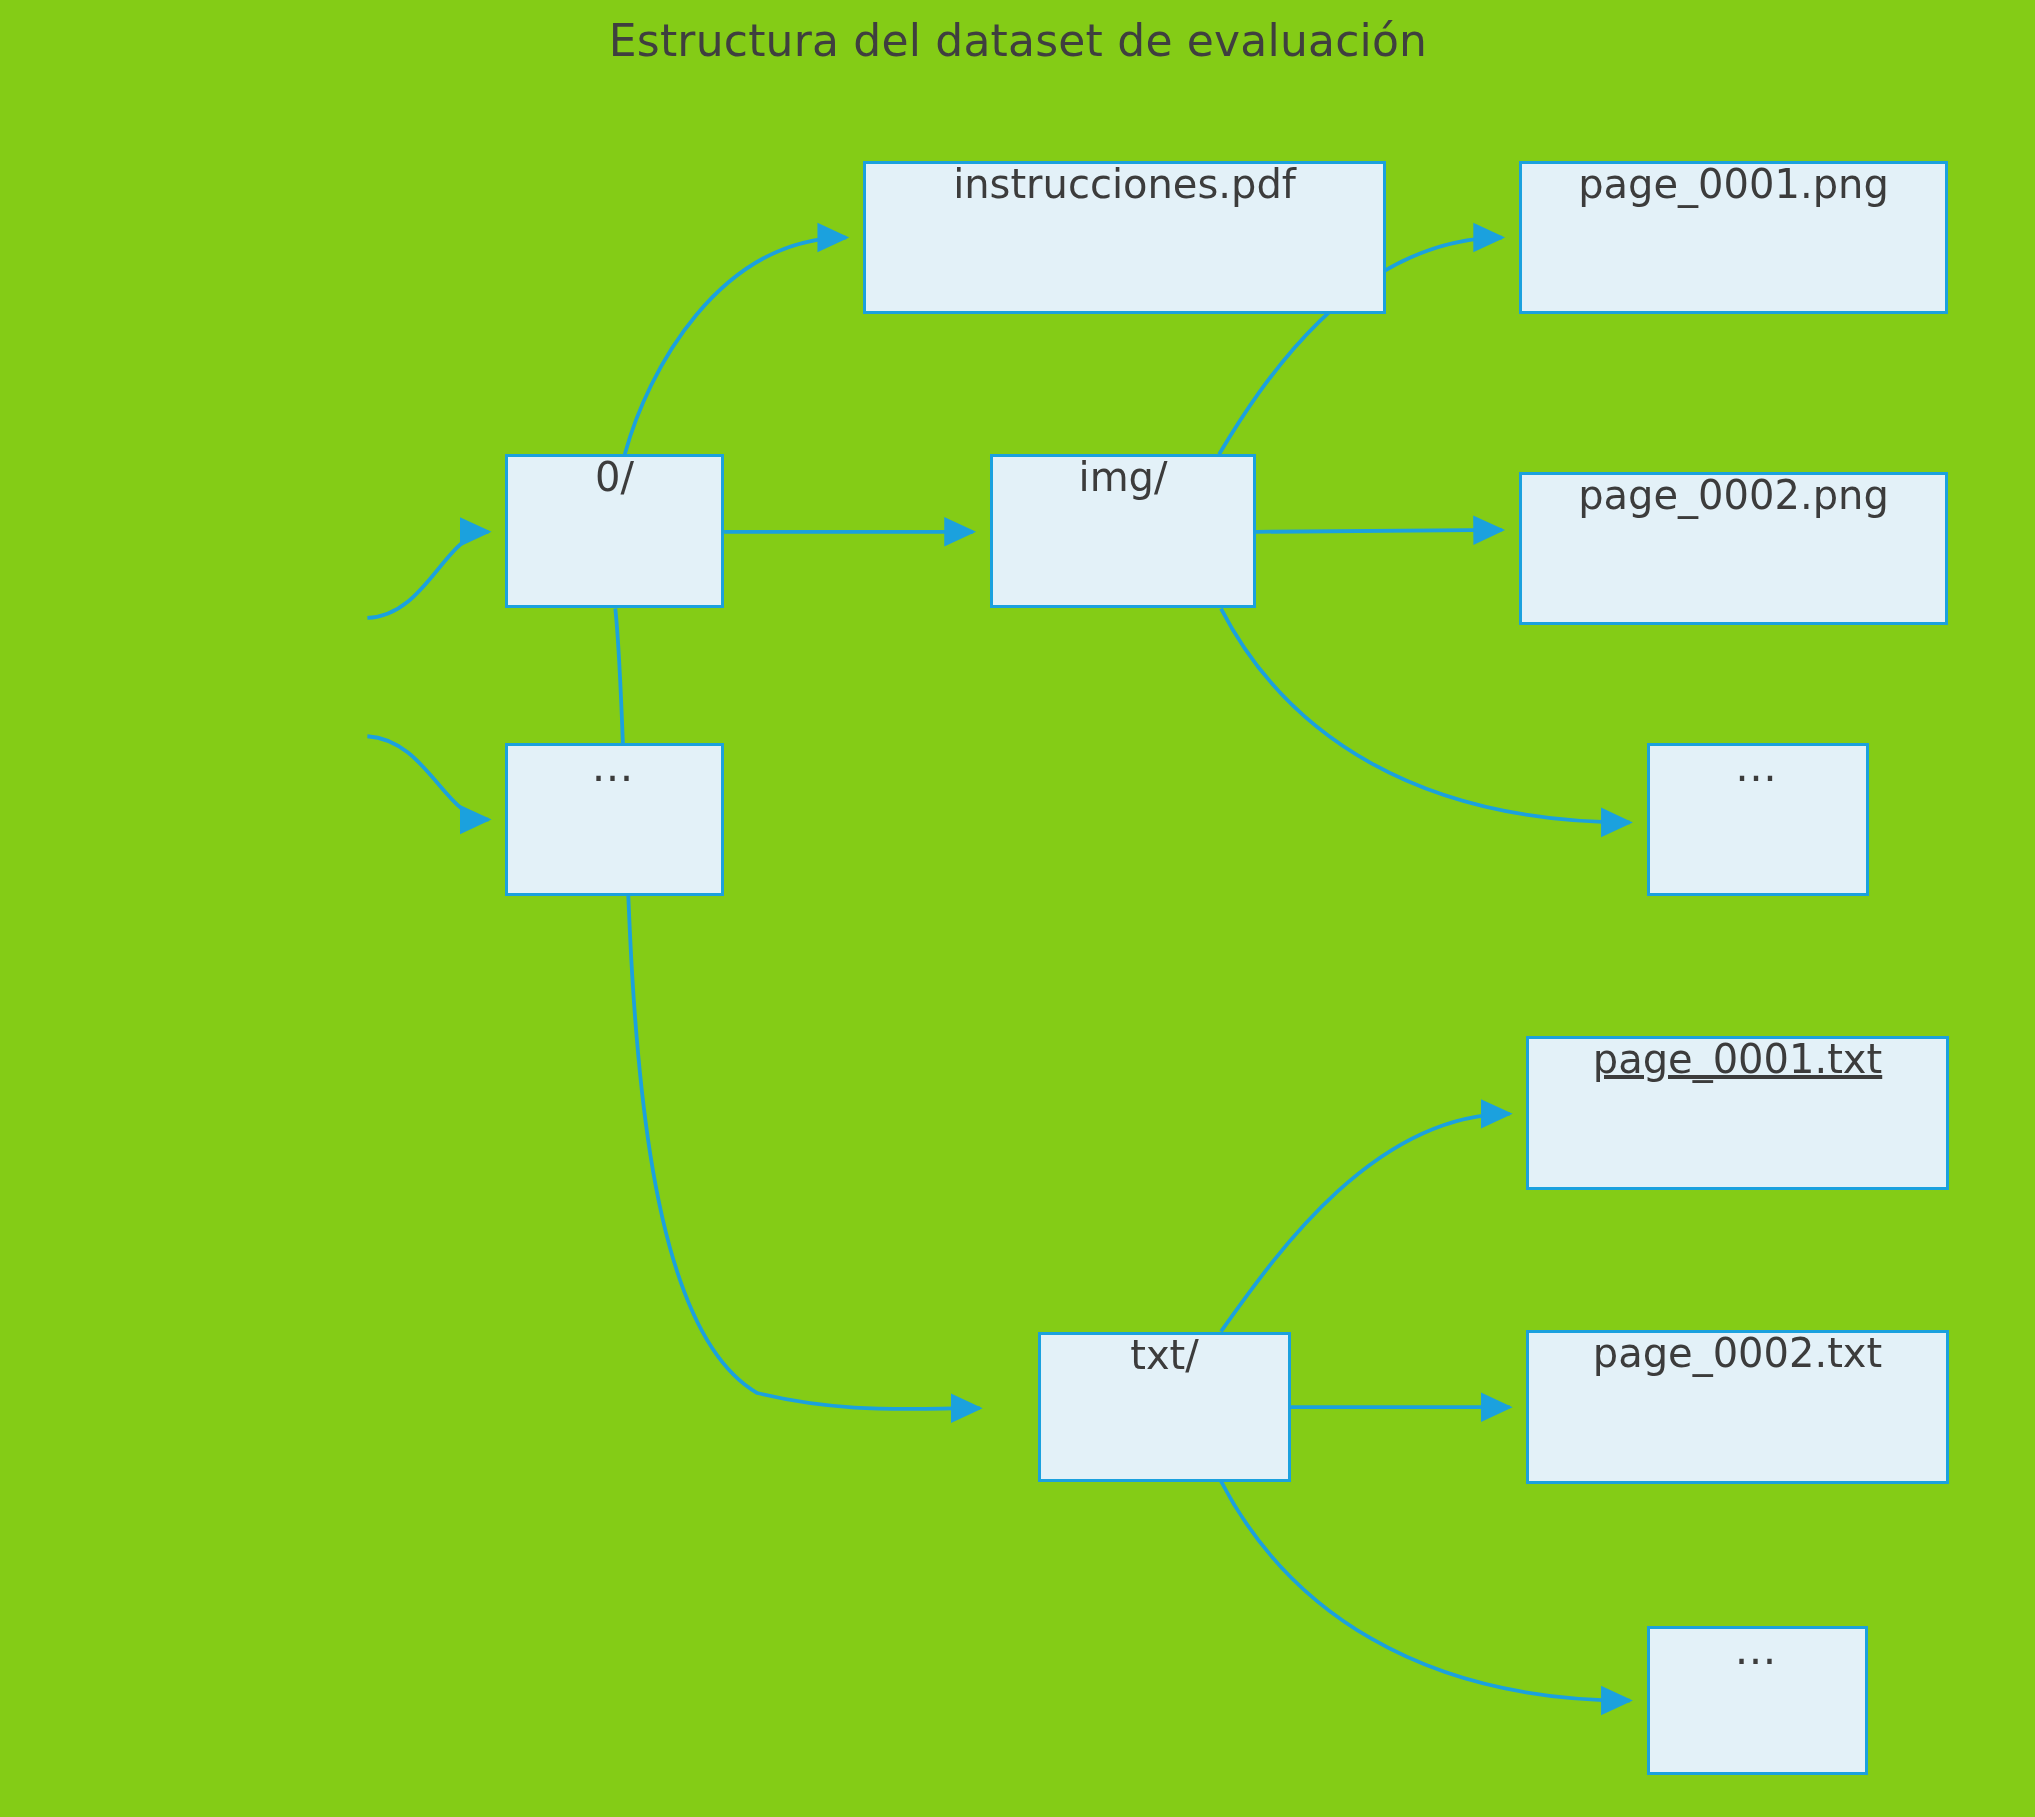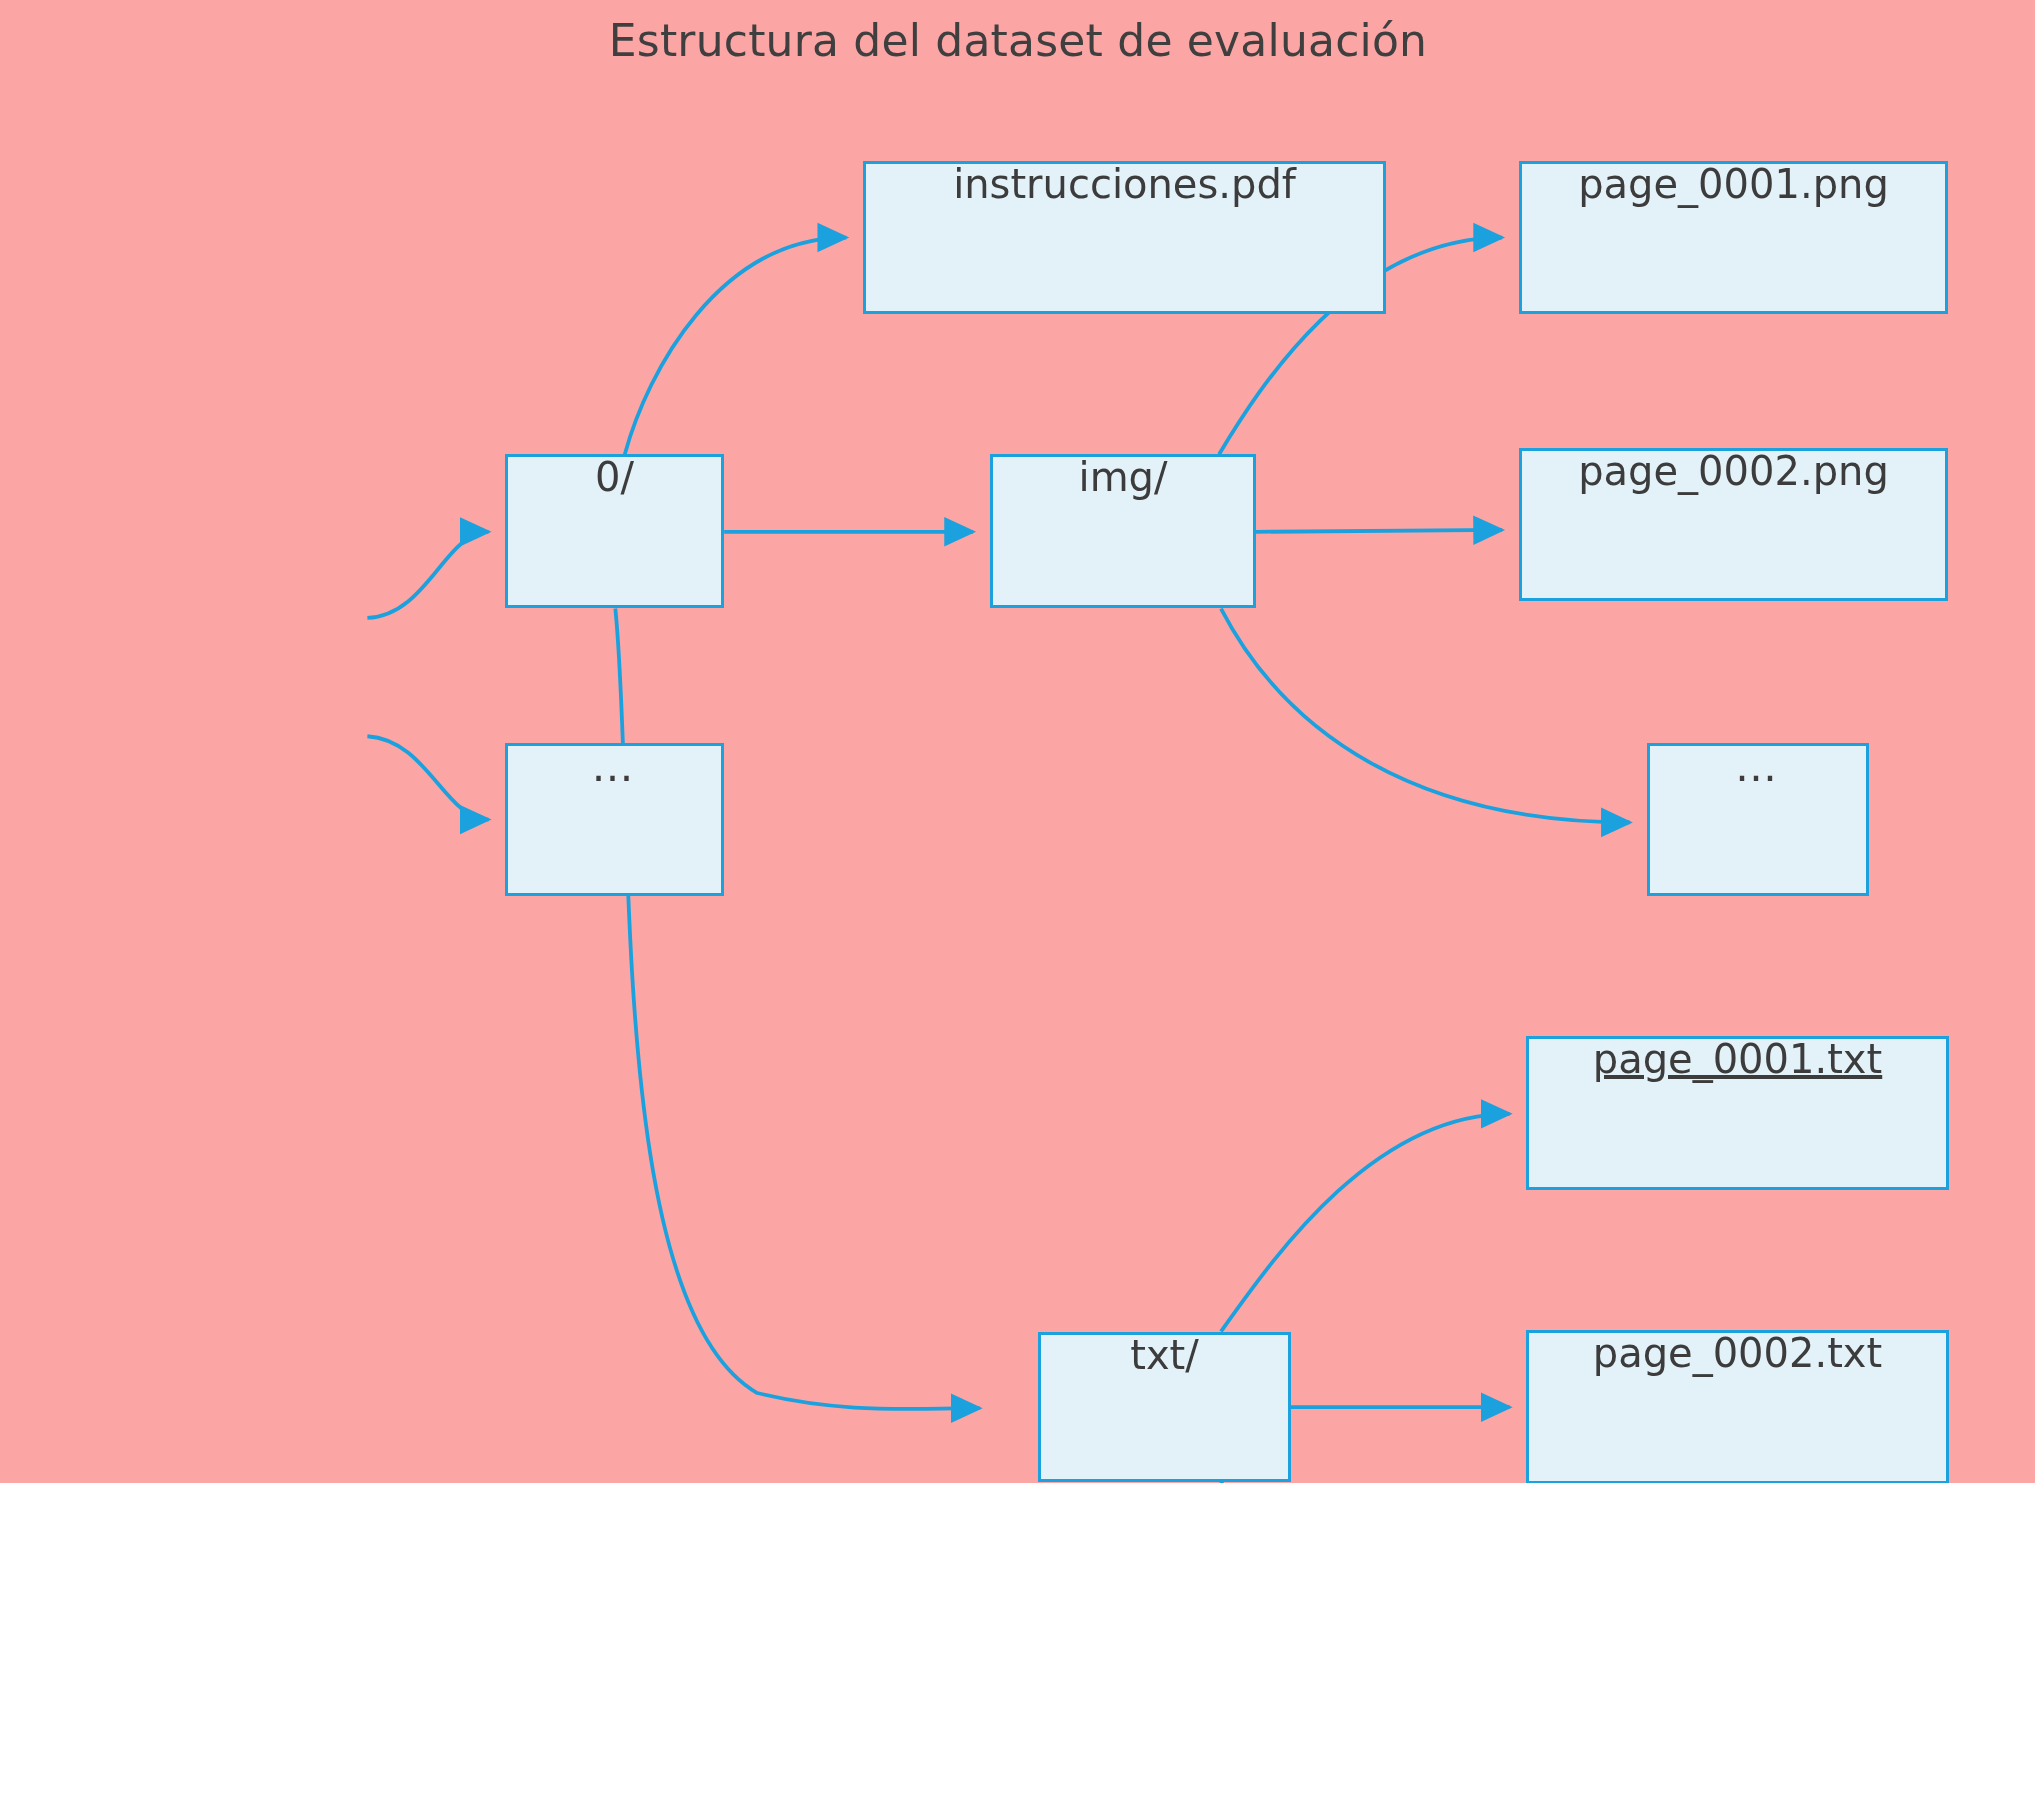--- a/index.html
+++ b/index.html
@@ -3,22 +3,22 @@
 <meta charset="utf-8">
 <style>
   html, body {
     margin: 0;
     padding: 0;
     background: #ffffff;
   }
   #canvas {
     position: relative;
     width: 2036px;
-    height: 1483px;
-    background: #fca5a5;
+    height: 1817px;
+    background: #84cc16;
     overflow: hidden;
     font-family: "DejaVu Sans", "Liberation Sans", sans-serif;
   }
   #diagram-title {
     position: absolute;
     left: 0;
     top: 15px;
     width: 2036px;
     text-align: center;
     font-size: 44px;
@@ -116,21 +116,21 @@
   </div>
 
   <div class="node" style="left:997px; top:1332px; width:253px; height:150px;margin-left:41px;">
     <span class="node-label">txt/</span>
   </div>
 
   <div class="node" style="left:1519px; top:161px; width:429px; height:153px;">
     <span class="node-label">page_0001.png</span>
   </div>
 
-  <div class="node" style="left:1519px; top:448px; width:429px; height:153px;">
+  <div class="node" style="left:1519px; top:472px; width:429px; height:153px;">
     <span class="node-label">page_0002.png</span>
   </div>
 
   <div class="node ellipsis" style="left:1647px; top:743px; width:222px; height:153px;">
     <span class="node-label">…</span>
   </div>
 
   <div class="node" style="left:1526px; top:1036px; width:423px; height:154px;text-decoration:underline;">
     <span class="node-label">page_0001.txt</span>
   </div>

